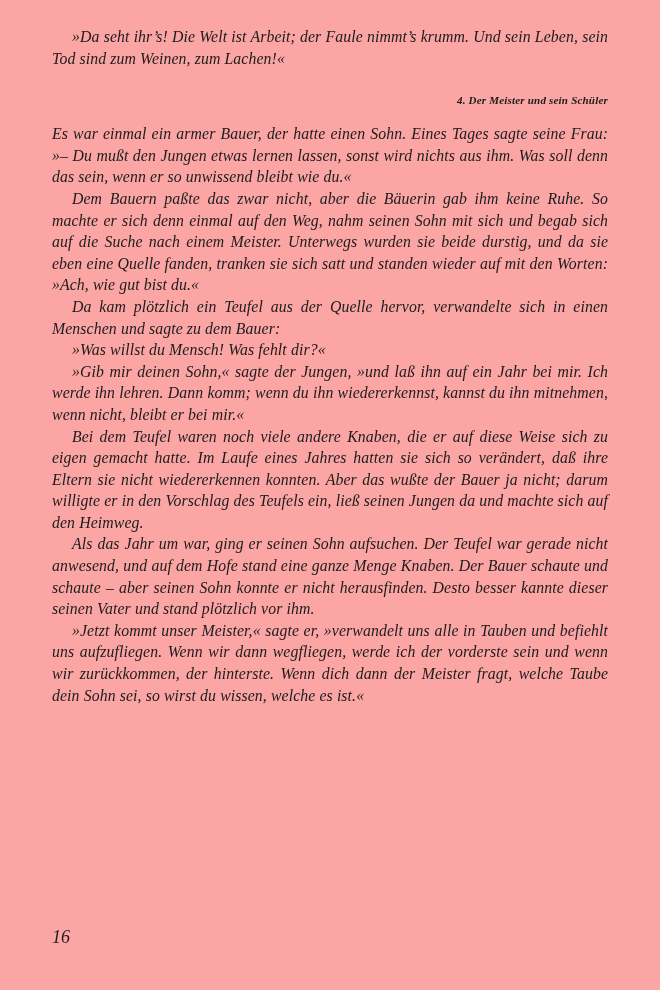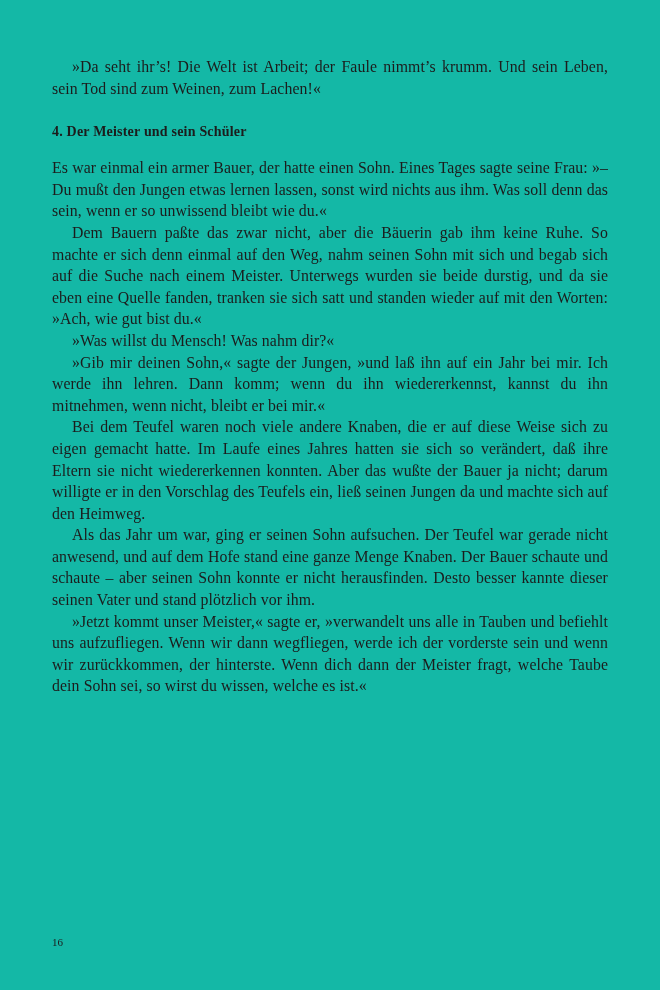--- a/index.html
+++ b/index.html
@@ -5,64 +5,66 @@
   html, body {
     margin: 0;
     padding: 0;
     background: #ffffff;
   }
   .page {
     position: relative;
     width: 660px;
     height: 990px;
     box-sizing: border-box;
-    background: #14b8a6;
+    background: #fca5a5;
     color: #1c1c1c;
     font-family: "Liberation Serif", "DejaVu Serif", serif;
-    padding: 56px 52px 0 52px;
+    padding: 26px 52px 0 52px;
     overflow: hidden;
+    font-style: italic;
   }
   .bodytext p {
     margin: 0;
     font-size: 15.8px;
     line-height: 21.6px;
     text-align: justify;
     letter-spacing: 0.1px;
   }
   .bodytext p.indent {
     text-indent: 20px;
   }
   h2.chapter {
-    font-size: 14px;
+    font-size: 11px;
     font-weight: bold;
-    text-align: left;
+    text-align: right;
     margin: 25px 0 17px 0;
     letter-spacing: 0.2px;
   }
   .pagenum {
     position: absolute;
     left: 52px;
     bottom: 42px;
-    font-size: 11px;
+    font-size: 18px;
     color: #1c1c1c;
   }
 </style>
 </head>
 <body>
 
 <div class="page">
   <div class="bodytext">
 
     <p class="indent">»Da seht ihr’s! Die Welt ist Arbeit; der Faule nimmt’s krumm. Und sein Leben, sein Tod sind zum Weinen, zum Lachen!«</p>
 
     <h2 class="chapter">4. Der Meister und sein Schüler</h2>
 
     <p>Es war einmal ein armer Bauer, der hatte einen Sohn. Eines Tages sagte seine Frau: »– Du mußt den Jungen etwas lernen lassen, sonst wird nichts aus ihm. Was soll denn das sein, wenn er so unwissend bleibt wie du.«</p>
     <p class="indent">Dem Bauern paßte das zwar nicht, aber die Bäuerin gab ihm keine Ruhe. So machte er sich denn einmal auf den Weg, nahm seinen Sohn mit sich und begab sich auf die Suche nach einem Meister. Unterwegs wurden sie beide durstig, und da sie eben eine Quelle fanden, tranken sie sich satt und standen wieder auf mit den Worten: »Ach, wie gut bist du.«</p>
-    <p class="indent">»Was willst du Mensch! Was nahm dir?«</p>
+    <p class="indent">Da kam plötzlich ein Teufel aus der Quelle hervor, verwandelte sich in einen Menschen und sagte zu dem Bauer:</p>
+    <p class="indent">»Was willst du Mensch! Was fehlt dir?«</p>
     <p class="indent">»Gib mir deinen Sohn,« sagte der Jungen, »und laß ihn auf ein Jahr bei mir. Ich werde ihn lehren. Dann komm; wenn du ihn wiedererkennst, kannst du ihn mitnehmen, wenn nicht, bleibt er bei mir.«</p>
     <p class="indent">Bei dem Teufel waren noch viele andere Knaben, die er auf diese Weise sich zu eigen gemacht hatte. Im Laufe eines Jahres hatten sie sich so verändert, daß ihre Eltern sie nicht wiedererkennen konnten. Aber das wußte der Bauer ja nicht; darum willigte er in den Vorschlag des Teufels ein, ließ seinen Jungen da und machte sich auf den Heimweg.</p>
     <p class="indent">Als das Jahr um war, ging er seinen Sohn aufsuchen. Der Teufel war gerade nicht anwesend, und auf dem Hofe stand eine ganze Menge Knaben. Der Bauer schaute und schaute – aber seinen Sohn konnte er nicht herausfinden. Desto besser kannte dieser seinen Vater und stand plötzlich vor ihm.</p>
     <p class="indent">»Jetzt kommt unser Meister,« sagte er, »verwandelt uns alle in Tauben und befiehlt uns aufzufliegen. Wenn wir dann wegfliegen, werde ich der vorderste sein und wenn wir zurückkommen, der hinterste. Wenn dich dann der Meister fragt, welche Taube dein Sohn sei, so wirst du wissen, welche es ist.«</p>
 
   </div>
 
   <div class="pagenum">16</div>
 </div>
 

